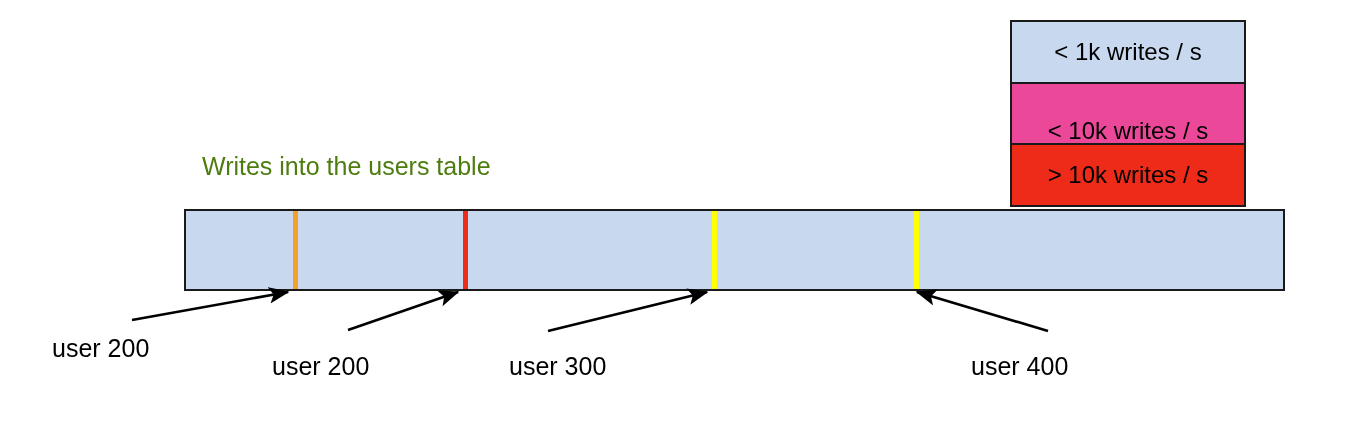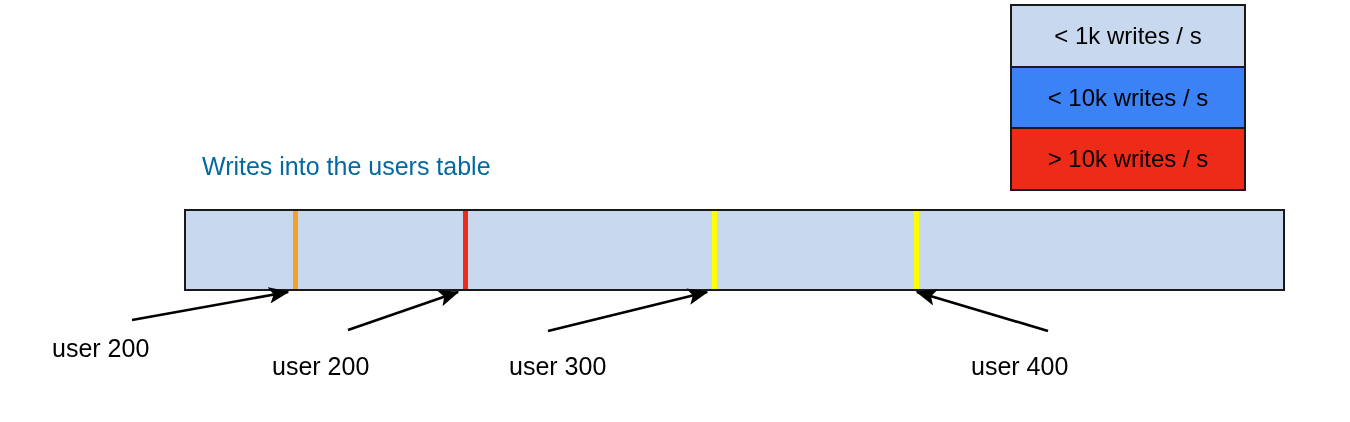--- a/index.html
+++ b/index.html
@@ -13,21 +13,21 @@
     height: 422px;
     background: #ffffff;
     font-family: "Liberation Sans", sans-serif;
     overflow: hidden;
   }
 
   
   #legend {
     position: absolute;
     left: 1010px;
-    top: 4px;
+    top: 20px;
     width: 236px;
     height: 187px;
     border: 2px solid #1a1a1a;
     box-sizing: border-box;
     display: flex;
     flex-direction: column;
   }
   .legend-row {
     flex: 1 1 0;
     border-bottom: 2px solid #1a1a1a;
@@ -45,21 +45,21 @@
     white-space: nowrap;
     letter-spacing: 0px;
   }
 
   
   #chart-title {
     position: absolute;
     left: 202px;
     top: 152px;
     font-size: 25px;
-    color: #0369a1;
+    color: #4d7c0f;
     white-space: nowrap;
   }
 
   
   #bar {
     position: absolute;
     left: 184px;
     top: 209px;
     width: 1101px;
     height: 82px;
@@ -94,21 +94,21 @@
 </style>
 </head>
 <body>
 
 <div id="stage">
 
   <div id="legend">
     <div class="legend-row" style="background: rgb(200, 216, 239);">
       <span class="legend-label">&lt; 1k writes / s</span>
     </div>
-    <div class="legend-row" style="background: #3b82f6;">
+    <div class="legend-row" style="background: #ec4899; align-items: flex-end;">
       <span class="legend-label">&lt; 10k writes / s</span>
     </div>
     <div class="legend-row" style="background: rgb(238, 43, 24); text-align: right;">
       <span class="legend-label">&gt; 10k writes / s</span>
     </div>
   </div>
 
   <div id="chart-title">Writes into the users table</div>
 
   <div id="bar" style="background: rgb(200, 216, 239);">

